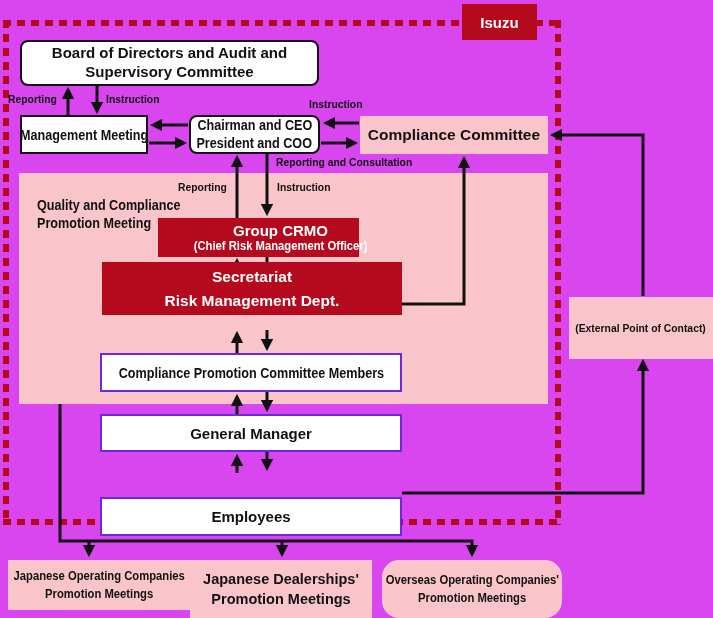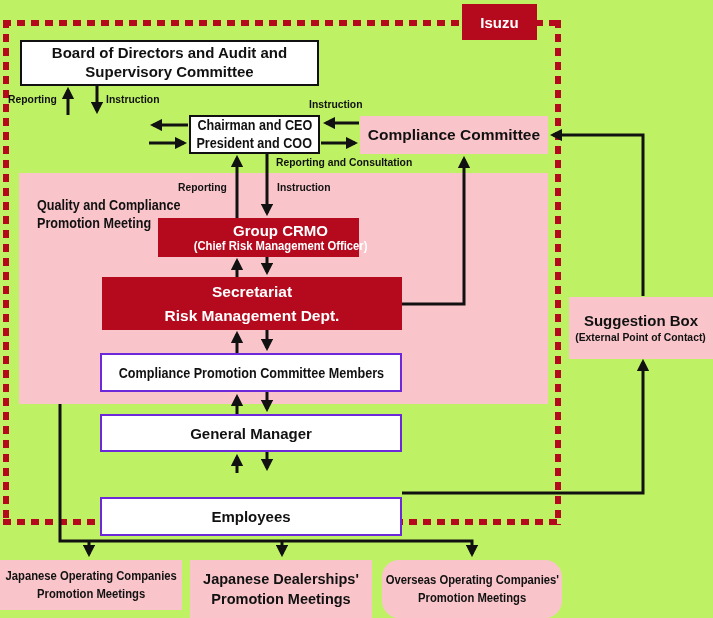--- a/index.html
+++ b/index.html
@@ -1,38 +1,38 @@
 <!DOCTYPE html>
 <html><head>
 <meta charset="utf-8">
 <style>
   html,body{margin:0;padding:0;background:#fff;}
   .stage{
-    position:relative;width:713px;height:618px;background:#bef264;overflow:hidden;
+    position:relative;width:713px;height:618px;background:#d946ef;overflow:hidden;
     font-family:"Liberation Sans","DejaVu Sans",sans-serif;color:#111;
   }
   .abs{position:absolute;box-sizing:border-box;}
   .box{
     display:flex;flex-direction:column;align-items:center;justify-content:center;
     text-align:center;font-weight:bold;z-index:10;
   }
   .whitebox{background:#fff;border:2px solid #111;}
   .graybox{background:#fff;border:2px solid #6d28d9;}
   .pinkbox{background:#f9c5ca;}
   .redbox{background:#b50a1e;color:#fff;}
   .cn{display:inline-block;transform:scaleX(0.9);transform-origin:50% 50%;white-space:nowrap;}
   .cnl{display:inline-block;transform:scaleX(0.9);transform-origin:0 50%;white-space:nowrap;}
   .edge-label{
     position:absolute;font-weight:bold;font-size:11.5px;z-index:12;white-space:nowrap;
   }
   .dash{position:absolute;z-index:2;}
   .dash-h{background:repeating-linear-gradient(to right,#b50a1e 0 8px,transparent 8px 14px);}
   .dash-v{background:repeating-linear-gradient(to bottom,#b50a1e 0 8px,transparent 8px 14px);}
   svg.lines{position:absolute;left:0;top:0;z-index:5;}
-  .lh12{line-height:1.25;}
+  .lh12{line-height:1.25;border-radius:8px;}
 </style>
 </head>
 <body>
 
 <div class="stage">
 
   <div class="dash dash-h" style="left:3px;top:20px;width:558px;height:6px;"></div>
   <div class="dash dash-h" style="left:3px;top:519px;width:558px;height:6px;"></div>
   <div class="dash dash-v" style="left:3px;top:20px;width:6px;height:505px;"></div>
   <div class="dash dash-v" style="left:555px;top:20px;width:6px;height:505px;"></div>
@@ -73,63 +73,65 @@
 
   <div class="abs box redbox" style="left:462px;top:4px;width:75px;height:36px;font-size:15px;z-index:15;">
     <span>Isuzu</span>
   </div>
 
   <div class="abs box whitebox lh12" style="left:20px;top:40px;width:299px;height:46px;font-size:15px;">
     <span>Board of Directors and Audit and</span>
     <span>Supervisory Committee</span>
   </div>
 
+  <div class="abs box whitebox" style="left:20px;top:115px;width:128px;height:39px;font-size:14px;">
+    <span class="cn">Management Meeting</span>
+  </div>
 
   <div class="abs box whitebox lh12" style="left:189px;top:115px;width:131px;height:39px;font-size:14px;">
     <span class="cn">Chairman and CEO</span>
     <span class="cn">President and COO</span>
   </div>
 
   <div class="abs box pinkbox" style="left:360px;top:116px;width:188px;height:38px;font-size:15.5px;">
     <span>Compliance Committee</span>
   </div>
 
   <div class="abs" style="left:37px;top:196px;font-size:14px;font-weight:bold;z-index:10;line-height:1.3;">
     <div><span class="cnl">Quality and Compliance</span></div>
     <div><span class="cnl">Promotion Meeting</span></div>
   </div>
 
   <div class="abs box redbox" style="left:158px;top:218px;width:201px;height:39px;font-size:15px;line-height:1.15;padding-left:44px;">
     <span>Group CRMO</span>
     <span class="cn" style="font-size:12.5px;">(Chief Risk Management Officer)</span>
   </div>
 
-  <div class="abs box redbox" style="left:102px;top:277px;width:300px;height:53px;font-size:15.5px;line-height:1.5;">
+  <div class="abs box redbox" style="left:102px;top:262px;width:300px;height:53px;font-size:15.5px;line-height:1.5;">
     <span>Secretariat</span>
     <span>Risk Management Dept.</span>
   </div>
 
   <div class="abs box graybox" style="left:100px;top:353px;width:302px;height:39px;font-size:14px;">
     <span class="cn">Compliance Promotion Committee Members</span>
   </div>
 
   <div class="abs box graybox" style="left:100px;top:414px;width:302px;height:38px;font-size:15px;">
     <span>General Manager</span>
   </div>
 
   <div class="abs box graybox" style="left:100px;top:473px;width:302px;height:39px;font-size:15px;margin-top:24px;">
     <span>Employees</span>
   </div>
 
   <div class="abs box pinkbox" style="left:569px;top:297px;width:144px;height:62px;font-size:15px;line-height:1.3;">
-    <span>Suggestion Box</span>
     <span class="cn" style="font-size:11.5px;">(External Point of Contact)</span>
   </div>
 
-  <div class="abs box pinkbox" style="left:0px;top:560px;width:182px;height:50px;font-size:12.5px;line-height:1.45;">
+  <div class="abs box pinkbox" style="left:8px;top:560px;width:182px;height:50px;font-size:12.5px;line-height:1.45;">
     <span class="cn">Japanese Operating Companies</span>
     <span class="cn">Promotion Meetings</span>
   </div>
 
   <div class="abs box pinkbox" style="left:190px;top:560px;width:182px;height:58px;font-size:14.5px;line-height:1.4;">
     <span>Japanese Dealerships'</span>
     <span>Promotion Meetings</span>
   </div>
 
   <div class="abs box pinkbox" style="left:382px;top:560px;width:180px;height:58px;font-size:12.5px;line-height:1.45;border-radius:17px;">

